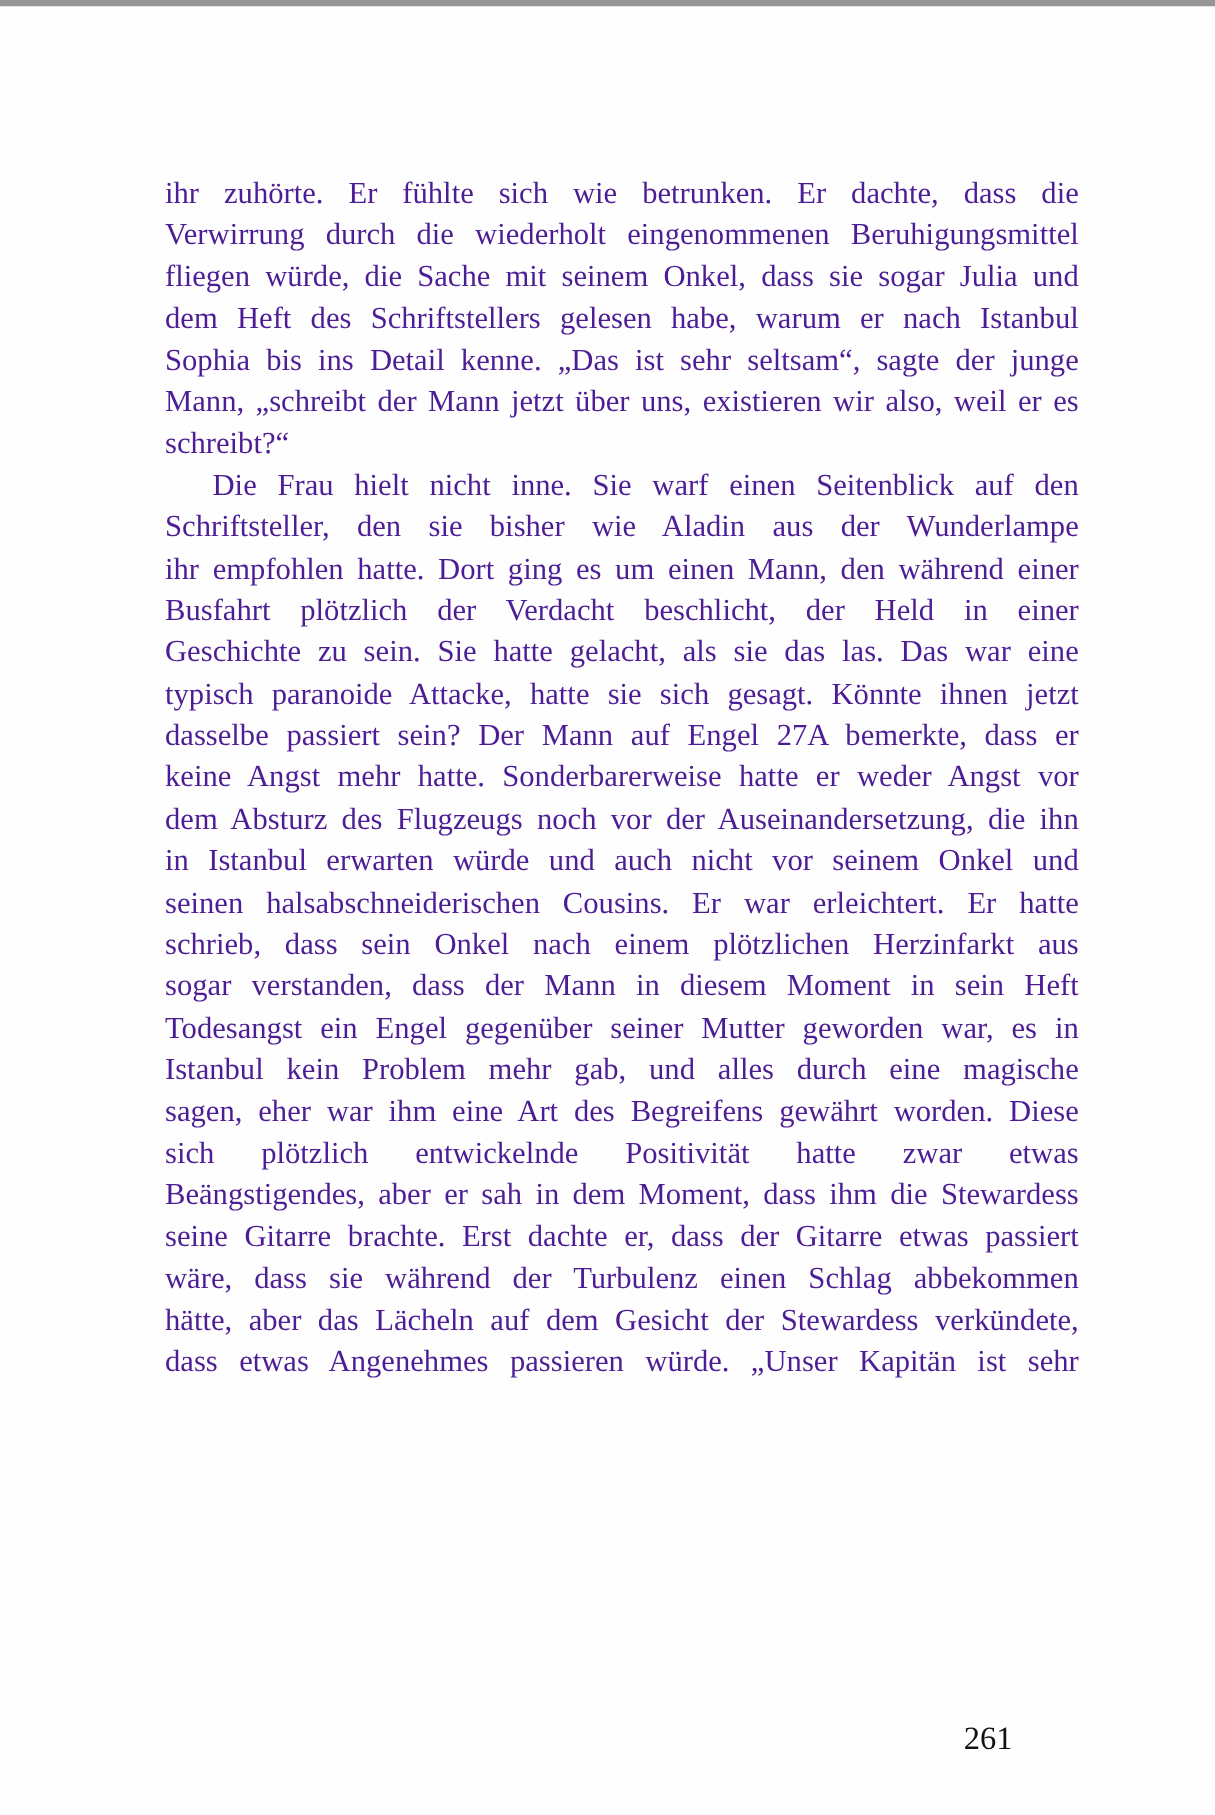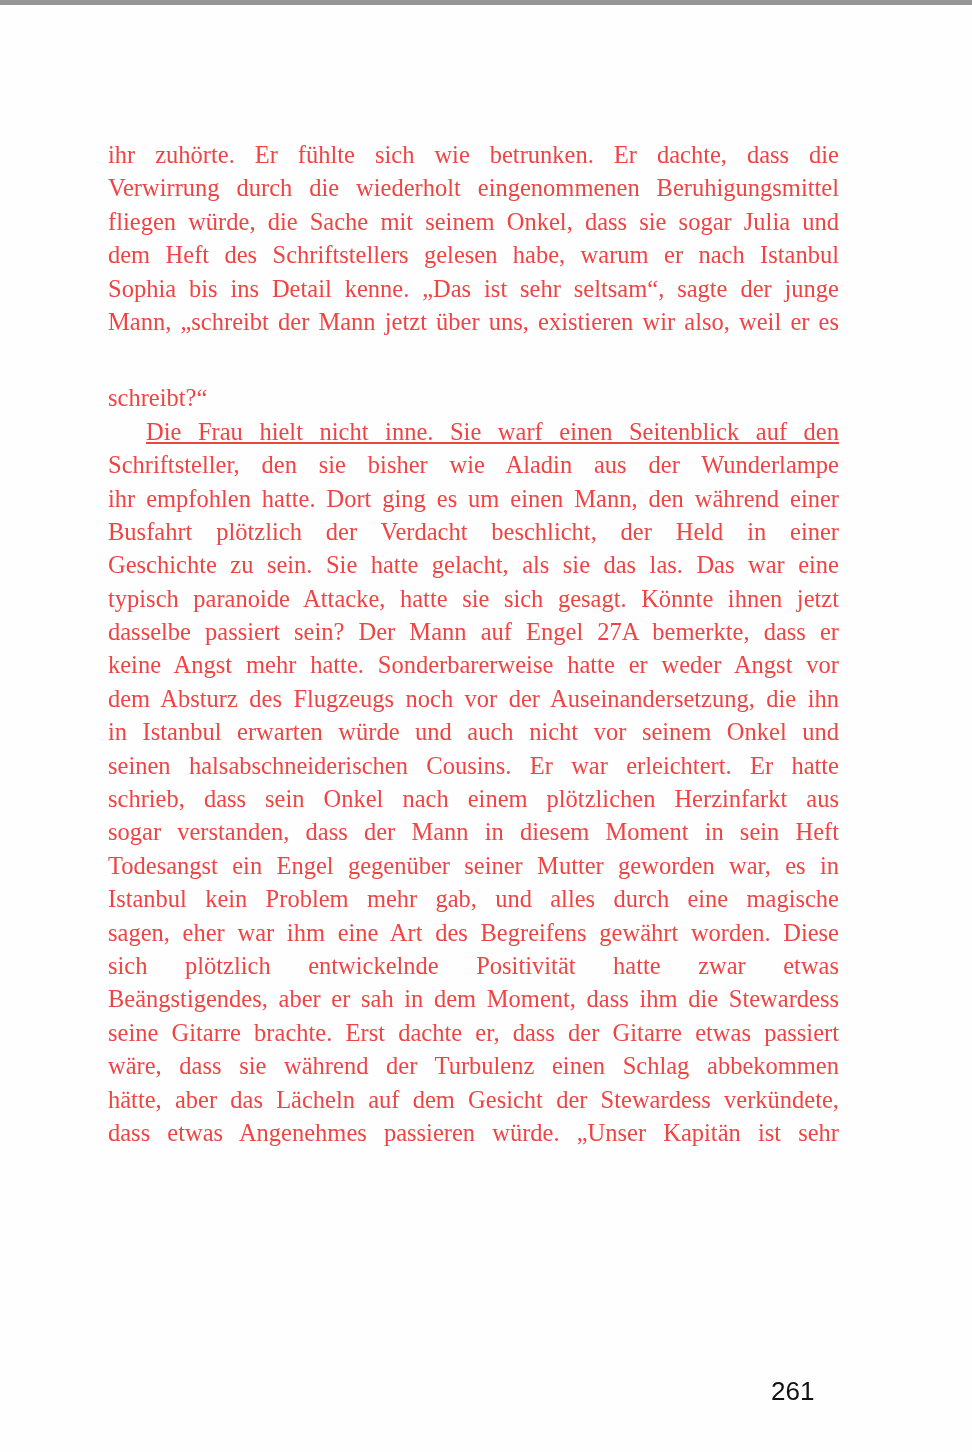--- a/index.html
+++ b/index.html
@@ -16,50 +16,48 @@
     .top-bar {
       position: absolute;
       left: 0;
       top: 0;
       width: 972px;
       height: 5px;
       background: #969696;
     }
     .text-block {
       position: absolute;
-      left: 108px;
+      left: 132px;
       top: 138px;
       width: 731px;
       font-family: "Liberation Serif", "DejaVu Serif", serif;
       font-size: 24.5px;
-      color: #ef4444;
+      color: #4c1d95;
     }
     .line {
       display: block;
       height: 33.4px;
       line-height: 33.4px;
       white-space: nowrap;
       text-align: justify;
       text-align-last: justify;
       overflow: visible;
     }
     .line.last {
       text-align: left;
       text-align-last: left;
-      margin-top: 43px;
     }
     .line.indent {
       padding-left: 38px;
-      text-decoration: underline;
     }
     .page-number {
       position: absolute;
       left: 771px;
       top: 1376px;
-      font-family: Liberation Sans, sans-serif;
+      font-family: Liberation Serif, serif;
       font-size: 26px;
       color: #111;
     }
   </style>
 </head>
 <body>
 
 <div class="top-bar"></div>
 
 <div class="text-block">

